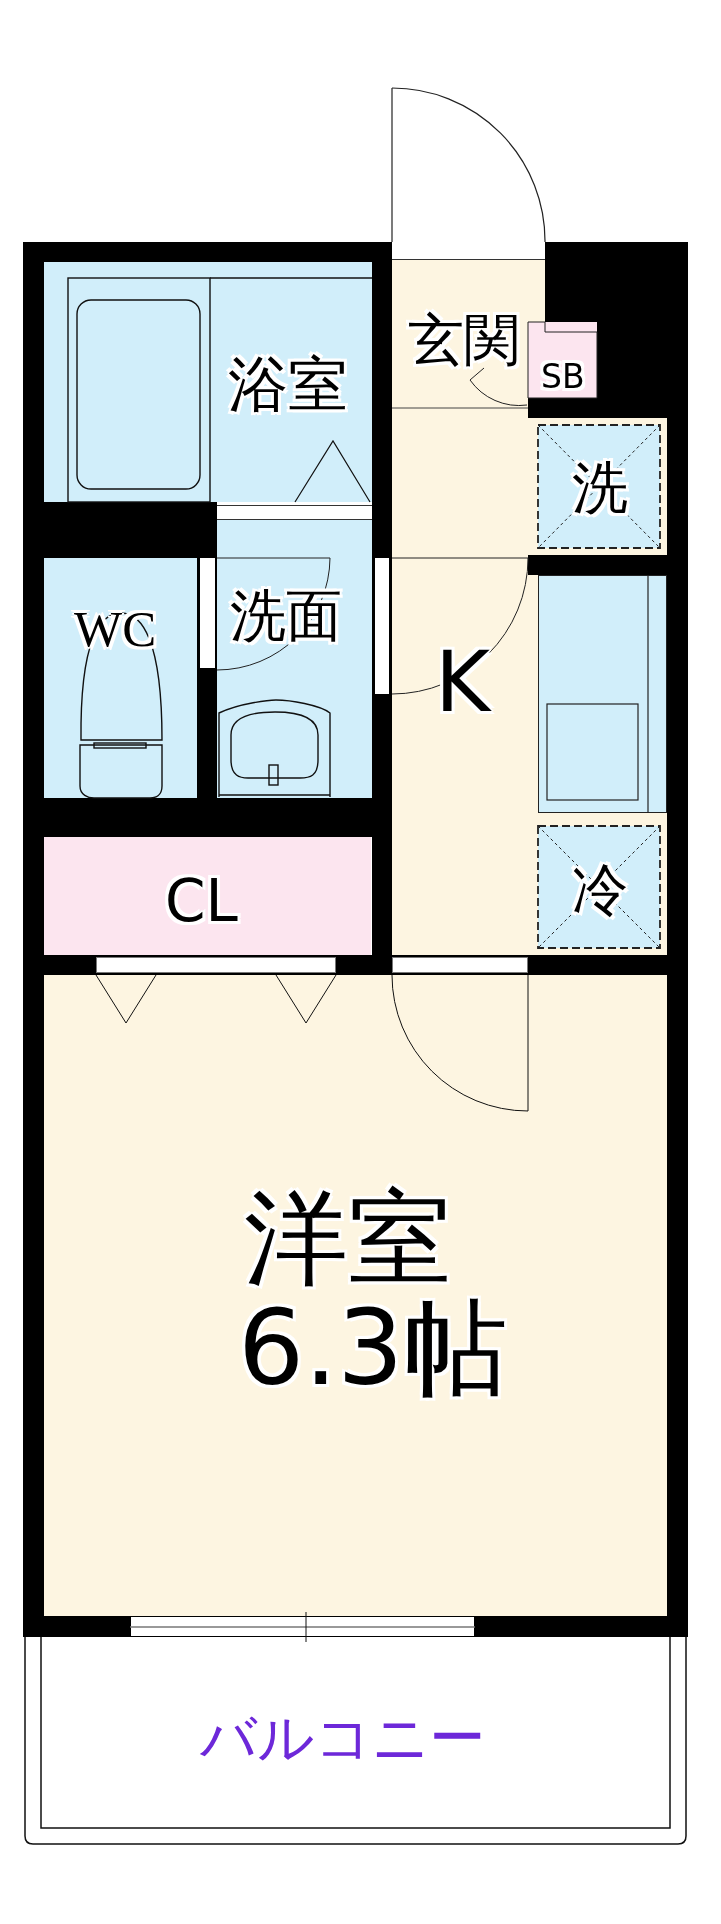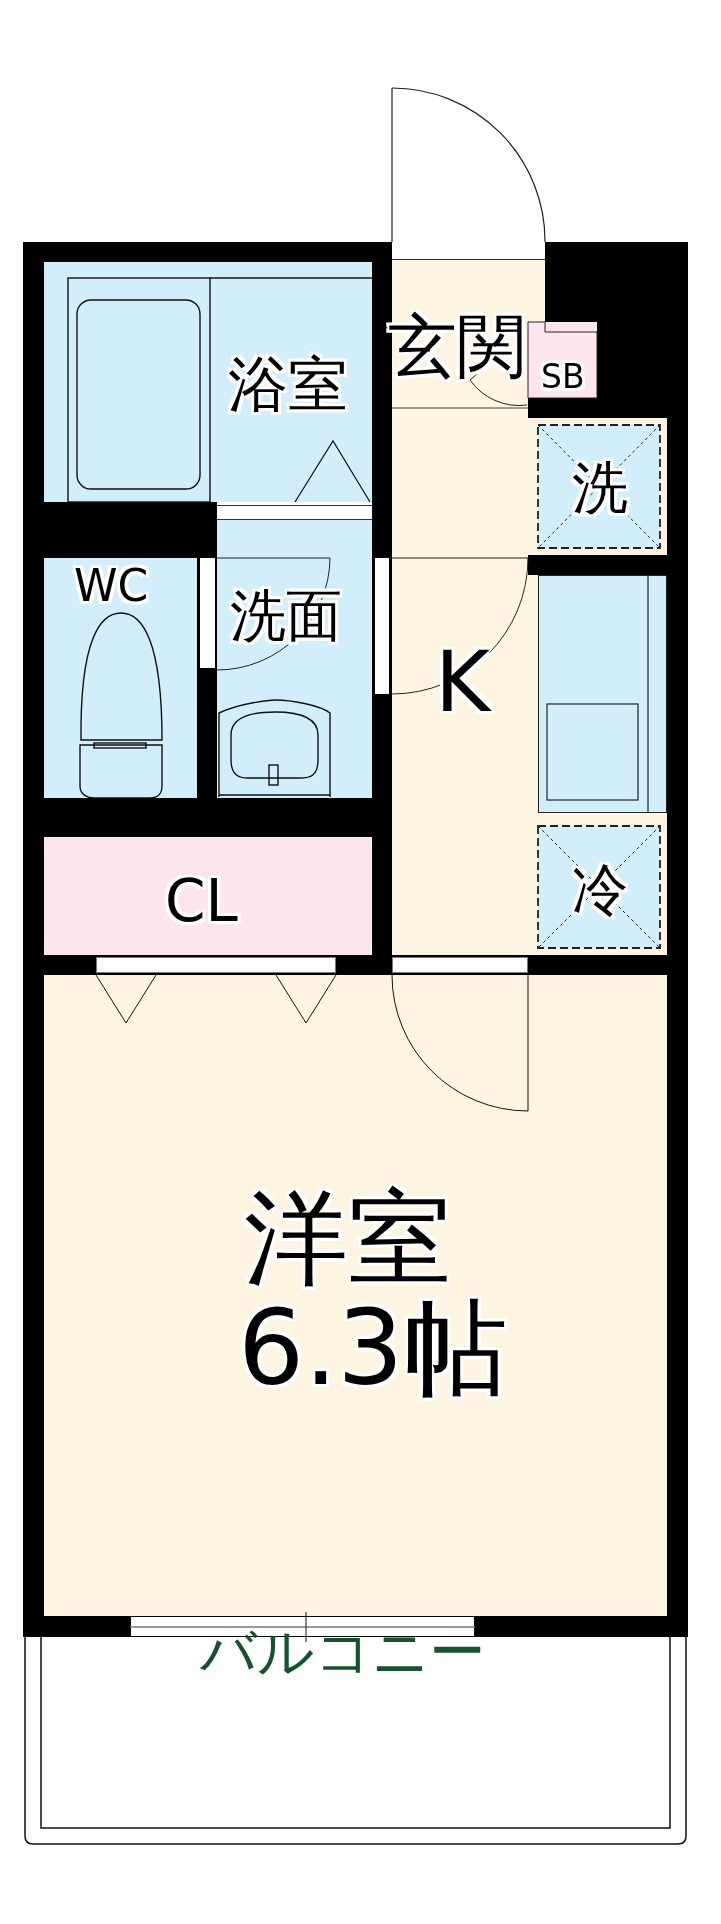--- a/index.html
+++ b/index.html
@@ -130,23 +130,23 @@
   </g>
   <line x1="306" y1="1612" x2="306" y2="1642" stroke="#111" stroke-width="1"></line>
 
   <g fill="none" stroke="#111" stroke-width="1.5">
     <path d="M25 1637 L25 1836 Q25 1844 33 1844 L678 1844 Q686 1844 686 1836 L686 1637"></path>
     <path d="M41 1637 L41 1828 L670 1828 L670 1637"></path>
   </g>
 </svg>
 
 <div class="lbl" style="left:228px;top:354px;font-size:60px;">浴室</div>
-<div class="lbl" style="left:388px;top:312px;font-size:69px;">玄関</div>
+<div class="lbl" style="left:408px;top:312px;font-size:56px;">玄関</div>
 <div class="lbl" style="left:541px;top:360px;font-size:33px;">SB</div>
 <div class="lbl" style="left:572px;top:460px;font-size:56px;">洗</div>
-<div class="lbl" style="left:74px;top:564px;font-size:44px;">WC</div>
+<div class="lbl" style="left:74px;top:604px;font-size:51px;font-family:Liberation Serif, serif;">WC</div>
 <div class="lbl" style="left:230px;top:588px;font-size:56px;">洗面</div>
 <div class="lbl" style="left:435px;top:640px;font-size:84px;">K</div>
 <div class="lbl" style="left:572px;top:862px;font-size:56px;">冷</div>
 <div class="lbl" style="left:165px;top:872px;font-size:58px;">CL</div>
 <div class="lbl" style="left:244px;top:1186px;font-size:104px;">洋室</div>
 <div class="lbl" style="left:238px;top:1296px;font-size:104px;">6.3帖</div>
-<div class="abs" style="left:200px;top:1624px;font-size:56px;color:#14532d;font-family:'DejaVu Sans','Liberation Sans',sans-serif;line-height:1;white-space:nowrap;">バルコニー</div>
+<div class="abs" style="left:200px;top:1710px;font-size:56px;color:#6d28d9;font-family:'DejaVu Sans','Liberation Sans',sans-serif;line-height:1;white-space:nowrap;">バルコニー</div>
 
 </body></html>

